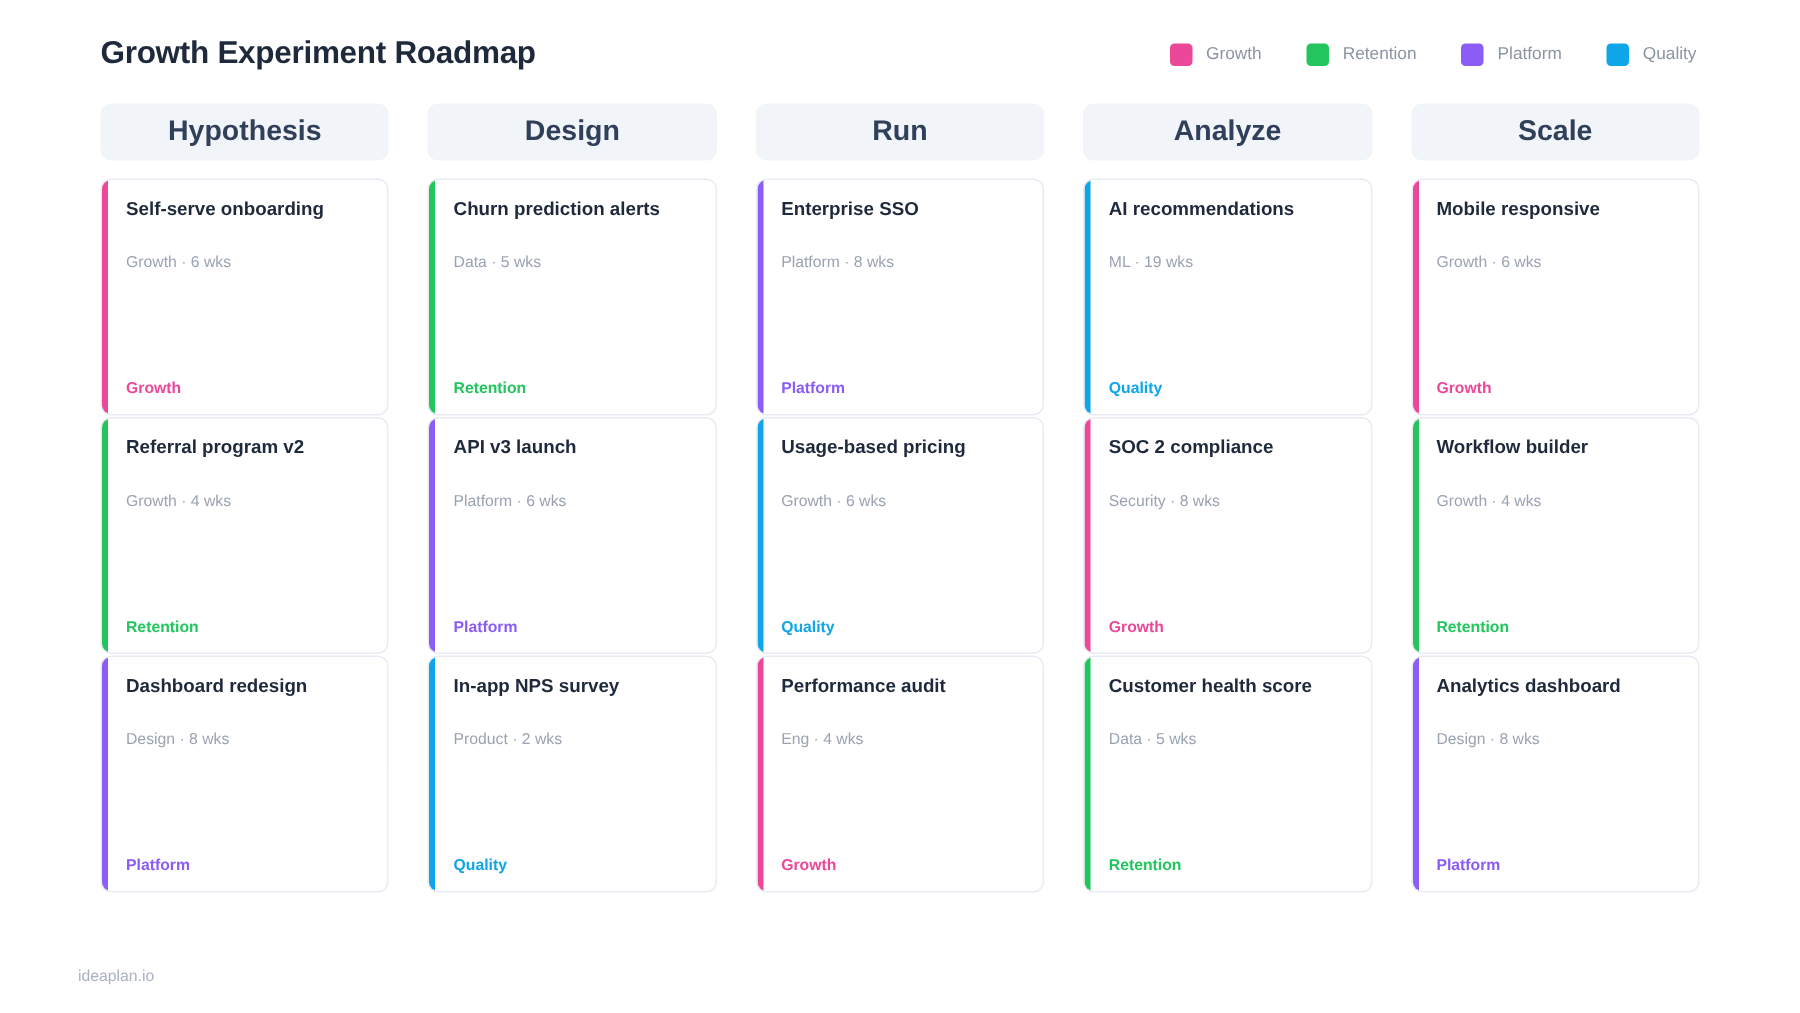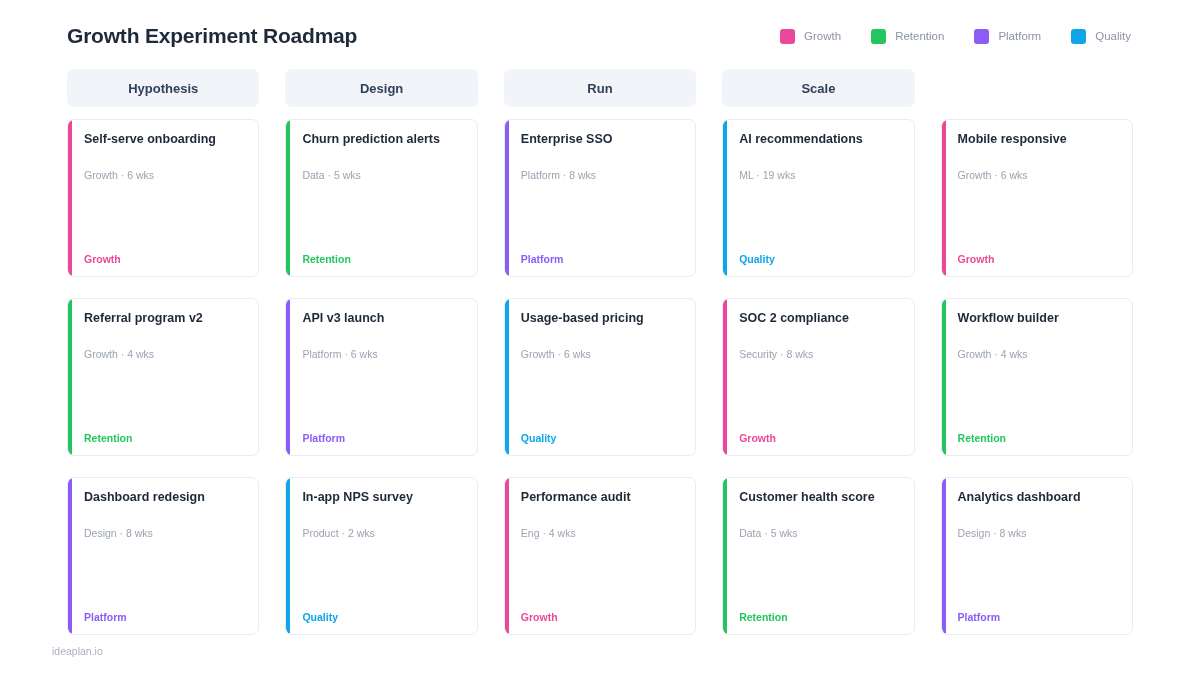--- a/index.html
+++ b/index.html
@@ -27,24 +27,24 @@
 
   
   .board { margin-top:11px; }
   .cols { display:grid; grid-template-columns:repeat(5,1fr); gap:26px; }
 
   .col-head {
     background:#f1f4f9;
     border-radius:7px;
     height:38px;
     display:flex; align-items:center; justify-content:center;
-    font-size:13px; font-weight:bold; color:#31405a;
-  }
-
-  .col-cards { display:flex; flex-direction:column; gap:21px; margin-top:12px; }
+    font-size:19px; font-weight:bold; color:#31405a;
+  }
+
+  .col-cards { display:flex; flex-direction:column; gap:1px; margin-top:12px; }
 
   .card {
     position:relative;
     background:#ffffff;
     border:1px solid #e8ecf2;
     border-radius:7px;
     height:158px;
     padding:11px 13px 11px 16px;
     display:flex; flex-direction:column;
     overflow:hidden;
@@ -98,20 +98,21 @@
           <span class="legend-label">Quality</span>
         </div>
       </div>
   </div>
 
   <div class="board">
     <div class="cols" id="heads">
         <div class="col-head">Hypothesis</div>
         <div class="col-head">Design</div>
         <div class="col-head">Run</div>
+        <div class="col-head">Analyze</div>
         <div class="col-head">Scale</div>
       </div>
     <div class="cols" id="bodies">
         <div class="col-cards">
           <div class="card">
             <div class="card-bar" style="background: rgb(236, 72, 153);"></div>
             <div class="card-title">Self-serve onboarding</div>
             <div class="card-meta">Growth · 6 wks</div>
             <div class="card-tag" style="color: rgb(236, 72, 153);">Growth</div>
           </div>

